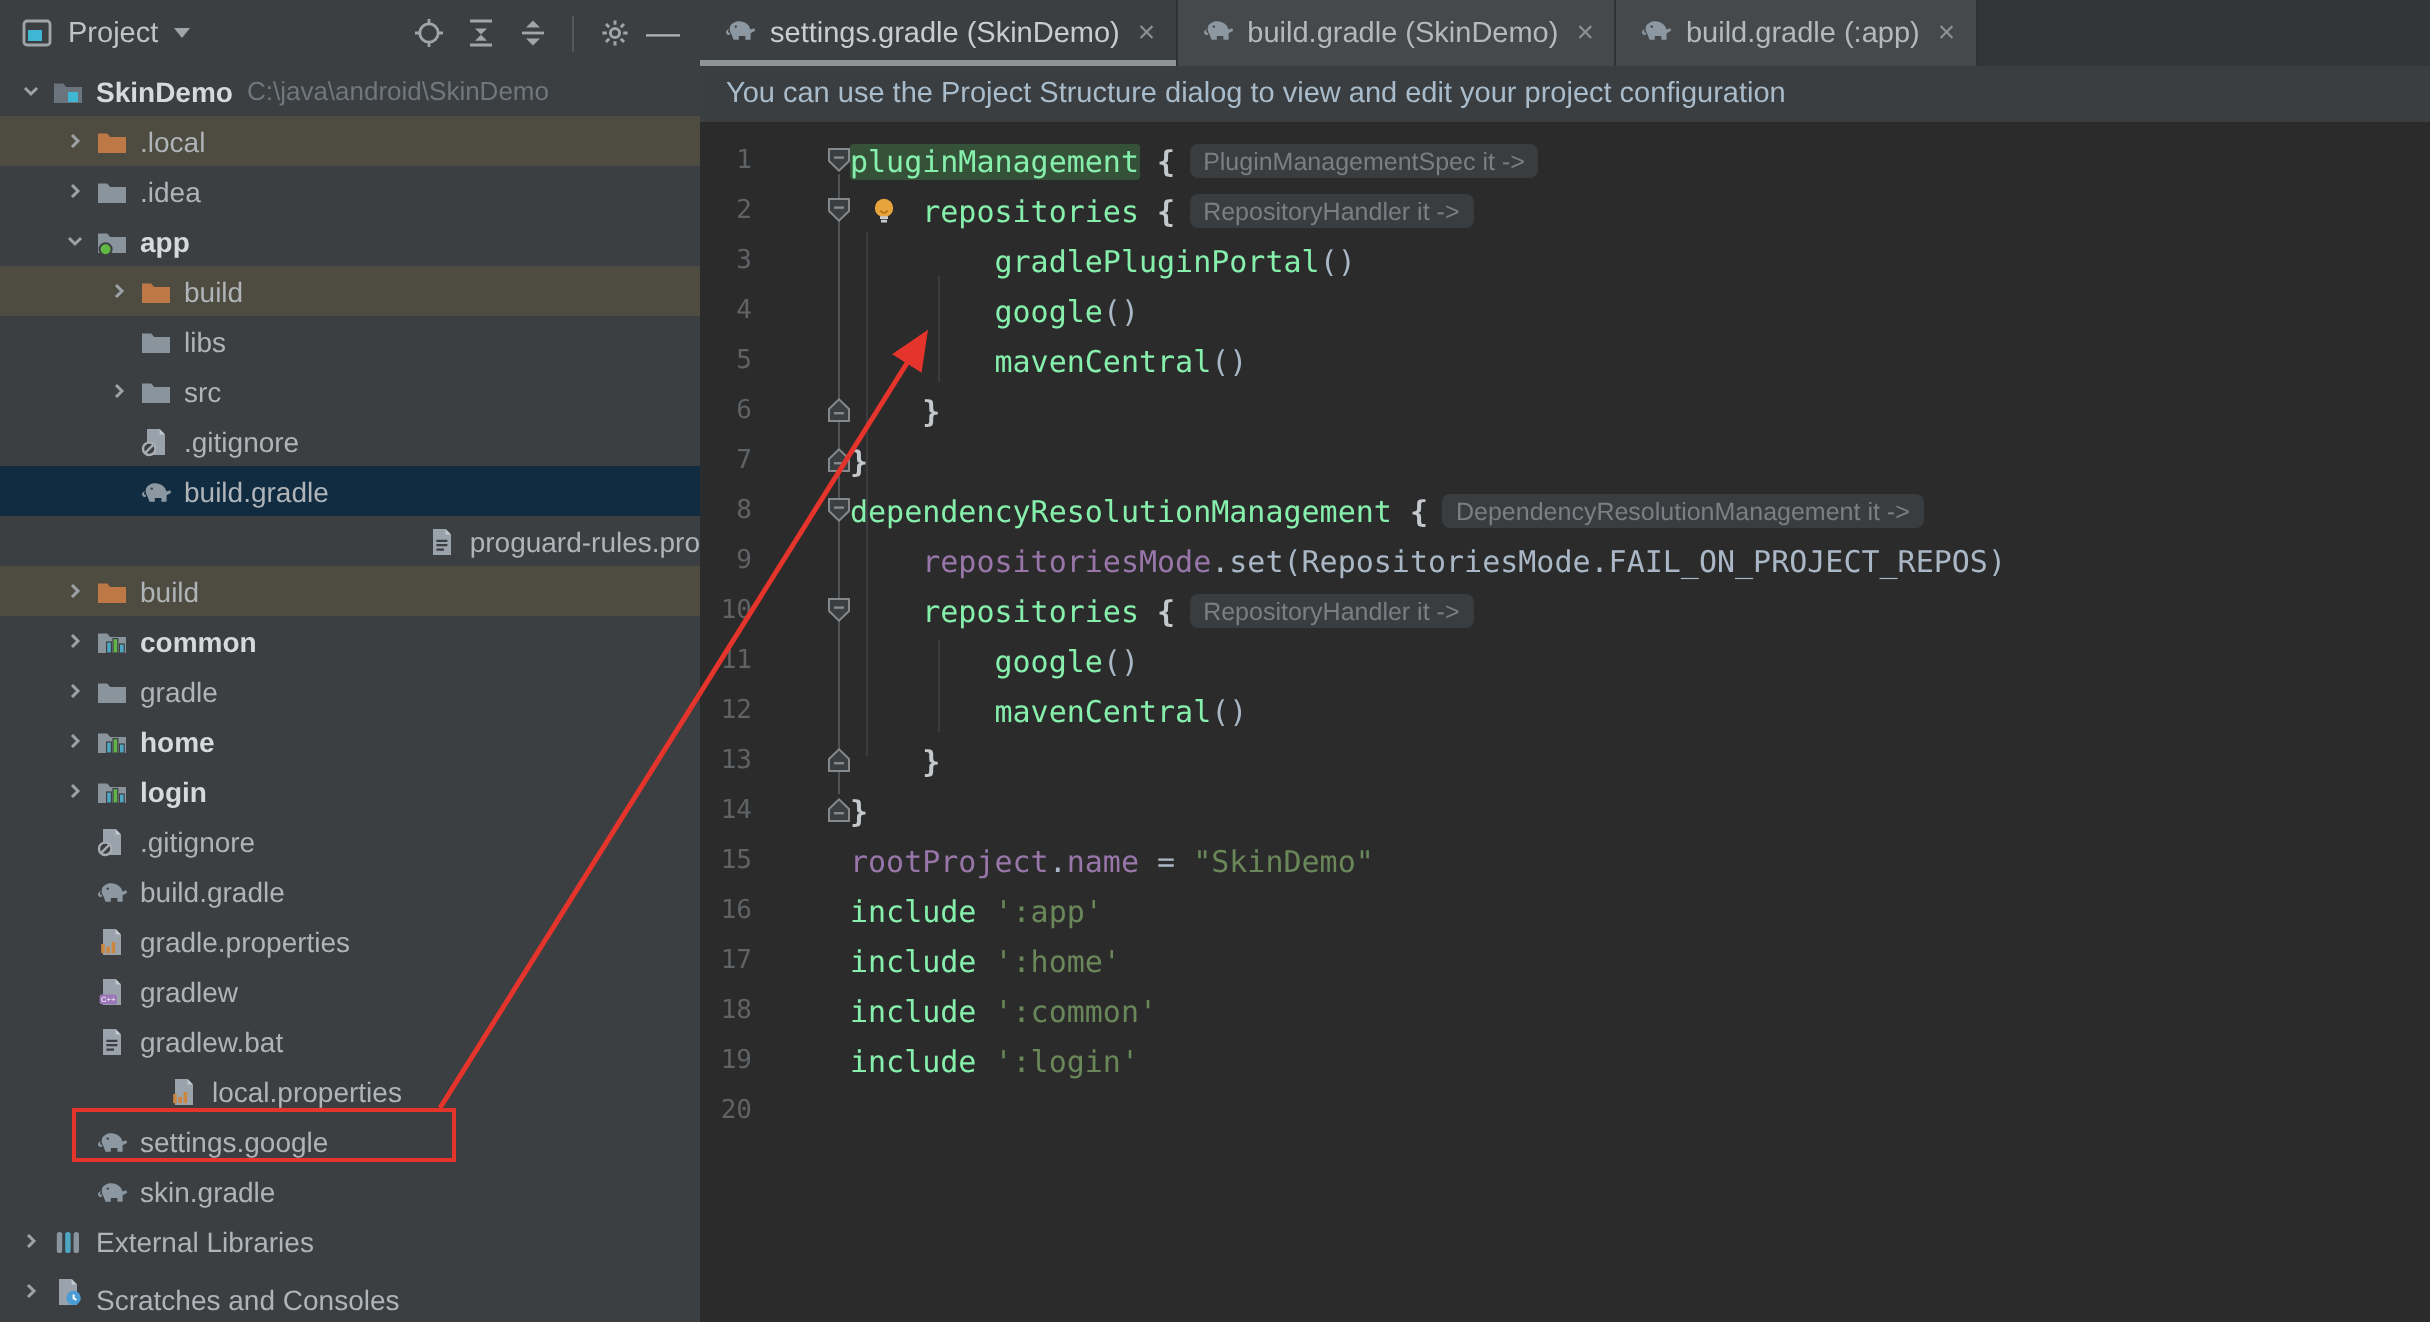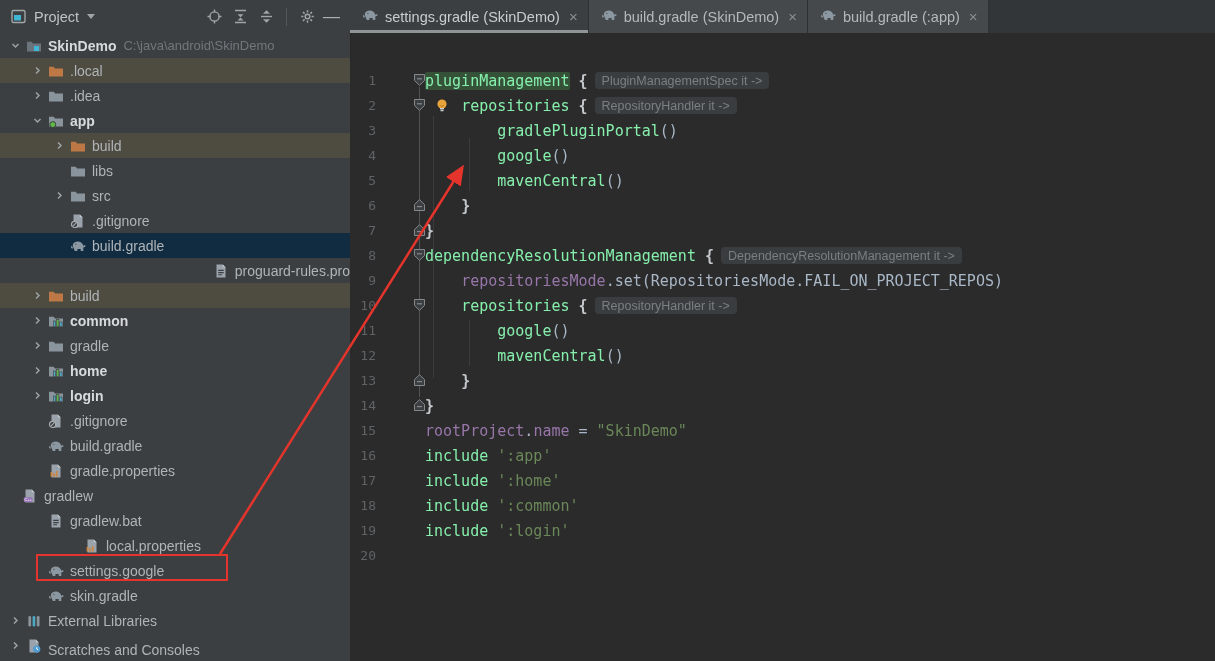--- a/index.html
+++ b/index.html
@@ -346,21 +346,21 @@
               <path d="M9.8 1.5 L9.8 4.2 H12.5 Z" fill="#C2C9CE"></path>
               <g fill="#CB8742">
                 <rect x="2.6" y="9" width="1.8" height="4.6"></rect>
                 <rect x="5.2" y="10.4" width="1.8" height="3.2"></rect>
                 <rect x="7.8" y="8" width="1.8" height="5.6"></rect>
               </g>
             </svg>
           </span>
           <span class="lbl">gradle.properties</span>
         </div>
-        <div class="row" style="">
+        <div class="row" style="padding-left: 26px;">
           <span class="chev"></span>
           <span class="tico">
             <svg width="16" height="16" viewBox="0 0 16 16">
               <path d="M3.5 1.5 H9.8 L12.5 4.2 V14.5 H3.5 Z" fill="#9AA3AB"></path>
               <path d="M9.8 1.5 L9.8 4.2 H12.5 Z" fill="#C2C9CE"></path>
               <rect x="1.8" y="9.3" width="8.6" height="4.8" rx="1" fill="#9A77B8"></rect>
               <text x="6.1" y="13" font-size="3.8" fill="#fff" text-anchor="middle" font-family="sans-serif">C++</text>
             </svg>
           </span>
           <span class="lbl">gradlew</span>
@@ -484,20 +484,23 @@
               <g fill="#8C98A1">
                 <path d="M2.1 7.7 C1.1 7.9 .7 9.1 1.3 10 c.35.5 1.05.7 1.55.45 L3 9.3 c-.5.2-1-.1-1-.6 0-.4.3-.7.8-.8 z"></path>
                 <path d="M3 6.2 C3.8 4.6 5.6 3.6 7.6 3.6 c3 0 5.2 1.8 5.6 4.2 l1.9-.7 .5 1.3 -2.3 1.2 v3.3 h-2.6 v-1.9 H7.4 v1.9 H4.8 L3.6 9.9 C2.9 8.8 2.7 7.4 3 6.2 z"></path>
               </g>
               <circle cx="5.9" cy="6.3" r=".6" fill="#3C3F41"></circle>
             </svg></span>
           <span>build.gradle (:app)</span>
           <span class="close">×</span>
         </div>
       </div>
+    <div class="notif">
+      <span>You can use the Project Structure dialog to view and edit your project configuration</span>
+    </div>
     <div class="editor">
       <div class="fold-line"></div>
       <div class="guide" style="left:83px;top:54px;height:262px;"></div>
       <div class="guide" style="left:119px;top:76px;height:53px;"></div>
       <div class="guide" style="left:119px;top:258px;height:46px;"></div>
     <div class="line">
           <span class="ln">1</span>
           <span class="gut">
             <span class="fold-mark"><svg width="13" height="14" viewBox="0 0 13 14">
                 <path d="M1.5 1.5 h10 v6 L6.5 12.3 1.5 7.5 z" fill="#3C3F41" stroke="#85898C"></path>

